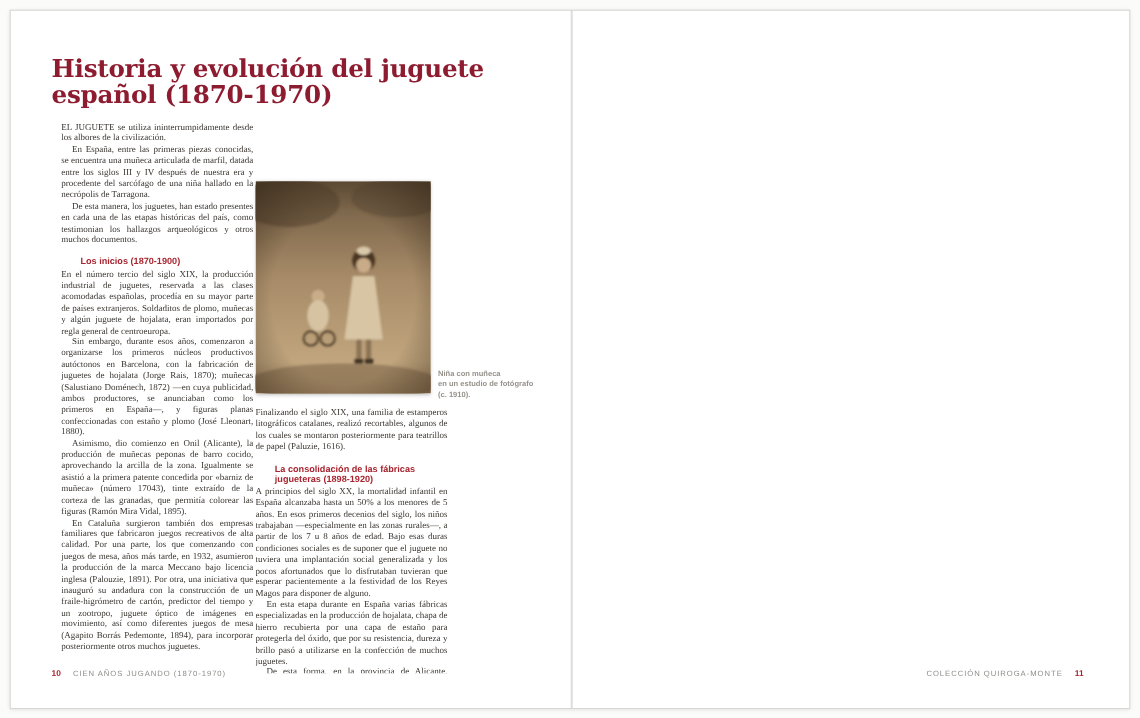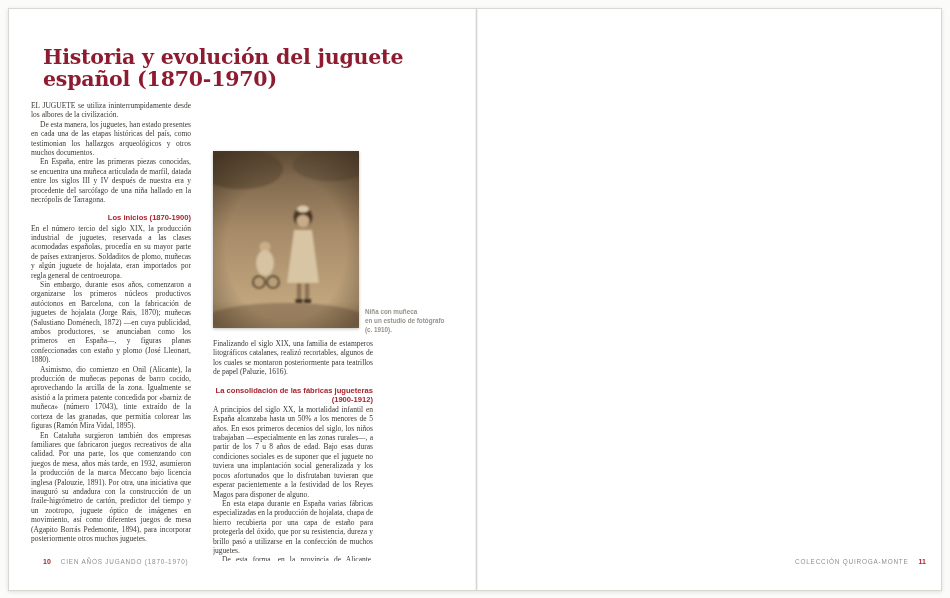--- a/index.html
+++ b/index.html
@@ -2,36 +2,36 @@
 <html lang="es"><head>
 <meta charset="utf-8">
 <style>
   html,body{margin:0;padding:0;background:#fbfbfa;}
   #stage{position:relative;width:950px;height:598px;background:#fbfbfa;overflow:hidden;
          font-family:"Liberation Serif",serif;}
   #spread{position:absolute;left:8px;top:8px;width:932px;height:581px;background:#ffffff;
           border:1px solid #d9d7d2;box-shadow:0 1px 4px rgba(0,0,0,.12);}
   #gutter{position:absolute;left:466px;top:0;width:3px;height:100%;
           background:linear-gradient(90deg,rgba(0,0,0,0) 0%,rgba(0,0,0,.16) 50%,rgba(0,0,0,0) 100%);}
-  .page{position:absolute;top:0;height:100%;padding-left:23px;}
+  .page{position:absolute;top:0;height:100%;}
   #page-left{left:0;width:465px;}
   #page-right{left:469px;width:463px;}
 
   h1.title{position:absolute;left:34px;top:38px;width:410px;margin:0;
            font-family:"DejaVu Serif",serif;font-weight:800;font-size:20.5px;line-height:1.05;
            color:#8e1c30;letter-spacing:-.2px;}
 
   .col{position:absolute;overflow:hidden;text-align:justify;color:#3b3732;}
   .col p{margin:0;}
   .para + .para{text-indent:9px;}
-  h3.subhead{margin:9px 0 1px;font-family:"Liberation Sans",sans-serif;font-weight:700;
-             font-size:7.6px;line-height:1.2;color:#a8242f;text-align:right;}
+  h3.subhead{margin:9px 16px 1px;font-family:"Liberation Sans",sans-serif;font-weight:700;
+             font-size:7.6px;line-height:1.2;color:#a8242f;text-align:left;}
   .pl{font-size:7.5px;line-height:9.4px;}
 
-  #l-col1{left:22px;top:92px;width:160px;height:452px;}
+  #l-col1{left:42px;top:92px;width:160px;height:452px;}
   #l-col2{left:204px;top:330px;width:160px;height:222px;}
 
   #photo{position:absolute;left:204px;top:142px;width:146px;height:177px;
          box-shadow:0 1px 3px rgba(0,0,0,.25);}
   #photo svg{display:block;}
   #photo-caption{position:absolute;left:356px;top:298px;width:104px;
                  font-family:"Liberation Sans",sans-serif;font-weight:700;font-size:6.3px;
                  line-height:1.45;color:#96928b;white-space:pre-line;}
 
   .folio{position:absolute;top:549px;font-family:"Liberation Sans",sans-serif;
@@ -46,22 +46,22 @@
 <body>
 
 <div id="stage">
   <div id="spread">
 
     <div class="page" id="page-left">
       <h1 class="title">Historia y evolución del juguete español (1870-1970)</h1>
 
       <div class="col pl" id="l-col1">
           <p class="para">EL JUGUETE se utiliza ininterrumpidamente desde los albores de la civilización.</p>
+          <p class="para">En España, entre las primeras piezas conocidas, se encuentra una muñeca articulada de marfil, datada entre los siglos III y IV después de nuestra era y procedente del sarcófago de una niña hallado en la necrópolis de Tarragona.</p>
           <p class="para">De esta manera, los juguetes, han estado presentes en cada una de las etapas históricas del país, como testimonian los hallazgos arqueológicos y otros muchos documentos.</p>
-          <p class="para">En España, entre las primeras piezas conocidas, se encuentra una muñeca articulada de marfil, datada entre los siglos III y IV después de nuestra era y procedente del sarcófago de una niña hallado en la necrópolis de Tarragona.</p>
           <h3 class="subhead">Los inicios (1870-1900)</h3>
           <p class="para">En el número tercio del siglo XIX, la producción industrial de juguetes, reservada a las clases acomodadas españolas, procedía en su mayor parte de países extranjeros. Soldaditos de plomo, muñecas y algún juguete de hojalata, eran importados por regla general de centroeuropa.</p>
           <p class="para">Sin embargo, durante esos años, comenzaron a organizarse los primeros núcleos productivos autóctonos en Barcelona, con la fabricación de juguetes de hojalata (Jorge Rais, 1870); muñecas (Salustiano Doménech, 1872) —en cuya publicidad, ambos productores, se anunciaban como los primeros en España—, y figuras planas confeccionadas con estaño y plomo (José Lleonart, 1880).</p>
           <p class="para">Asimismo, dio comienzo en Onil (Alicante), la producción de muñecas peponas de barro cocido, aprovechando la arcilla de la zona. Igualmente se asistió a la primera patente concedida por «barniz de muñeca» (número 17043), tinte extraído de la corteza de las granadas, que permitía colorear las figuras (Ramón Mira Vidal, 1895).</p>
           <p class="para">En Cataluña surgieron también dos empresas familiares que fabricaron juegos recreativos de alta calidad. Por una parte, los que comenzando con juegos de mesa, años más tarde, en 1932, asumieron la producción de la marca Meccano bajo licencia inglesa (Palouzie, 1891). Por otra, una iniciativa que inauguró su andadura con la construcción de un fraile-higrómetro de cartón, predictor del tiempo y un zootropo, juguete óptico de imágenes en movimiento, así como diferentes juegos de mesa (Agapito Borrás Pedemonte, 1894), para incorporar posteriormente otros muchos juguetes.</p>
         </div>
 
       <div id="photo">
         <svg width="146" height="177" viewBox="0 0 146 177">
           <defs>
@@ -101,21 +101,21 @@
           </g>
           <rect width="146" height="177" fill="url(#pvig)"></rect>
         </svg>
       </div>
       <div id="photo-caption">Niña con muñeca
 en un estudio de fotógrafo
 (c. 1910).</div>
 
       <div class="col pl" id="l-col2">
           <p class="para">Finalizando el siglo XIX, una familia de estamperos litográficos catalanes, realizó recortables, algunos de los cuales se montaron posteriormente para teatrillos de papel (Paluzie, 1616).</p>
-          <h3 class="subhead">La consolidación de las fábricas jugueteras (1900-1912)</h3>
+          <h3 class="subhead">La consolidación de las fábricas jugueteras (1898-1920)</h3>
           <p class="para">A principios del siglo XX, la mortalidad infantil en España alcanzaba hasta un 50% a los menores de 5 años. En esos primeros decenios del siglo, los niños trabajaban —especialmente en las zonas rurales—, a partir de los 7 u 8 años de edad. Bajo esas duras condiciones sociales es de suponer que el juguete no tuviera una implantación social generalizada y los pocos afortunados que lo disfrutaban tuvieran que esperar pacientemente a la festividad de los Reyes Magos para disponer de alguno.</p>
           <p class="para">En esta etapa durante en España varias fábricas especializadas en la producción de hojalata, chapa de hierro recubierta por una capa de estaño para protegerla del óxido, que por su resistencia, dureza y brillo pasó a utilizarse en la confección de muchos juguetes.</p>
           <p class="para">De esta forma, en la provincia de Alicante, aparecieron talleres familiares dedicados a la elaboración de juguetes con ese material. Fue el caso de la localidad</p>
         </div>
 
       <div class="folio" id="folio-left"><span class="pagenum">10</span><span>CIEN AÑOS JUGANDO (1870-1970)</span></div>
     </div>
 
     <div class="page" id="page-right">
 

